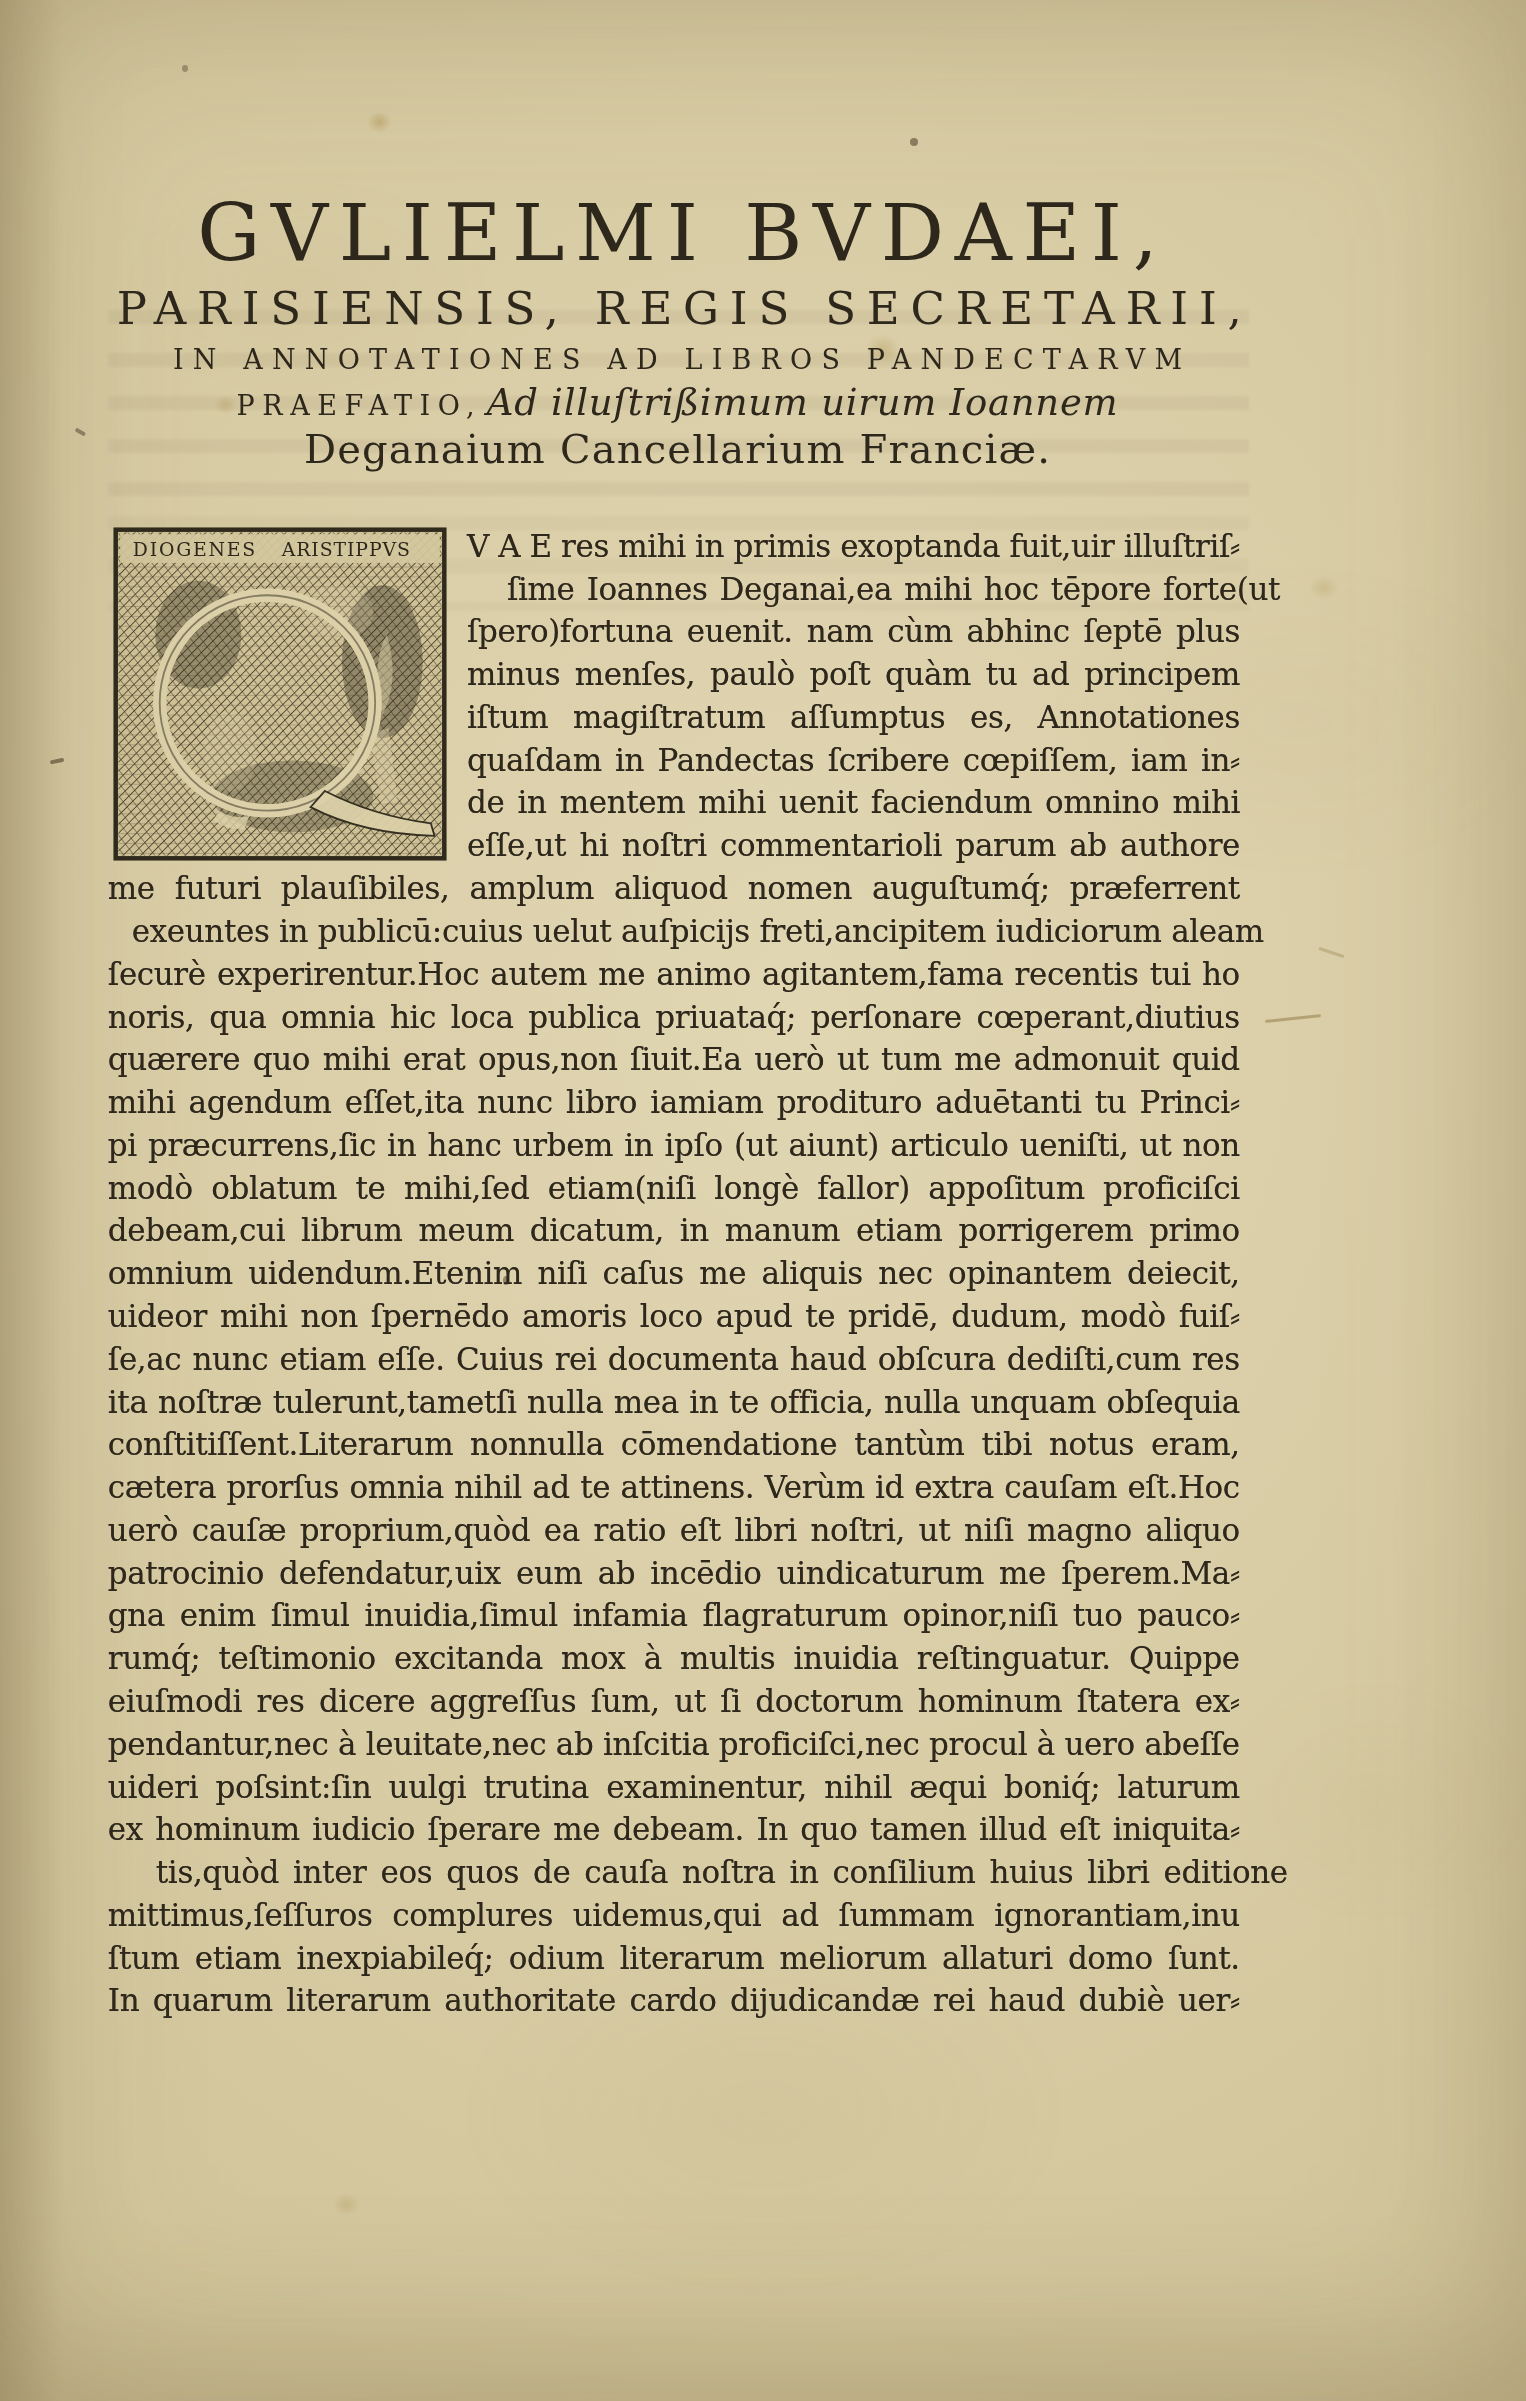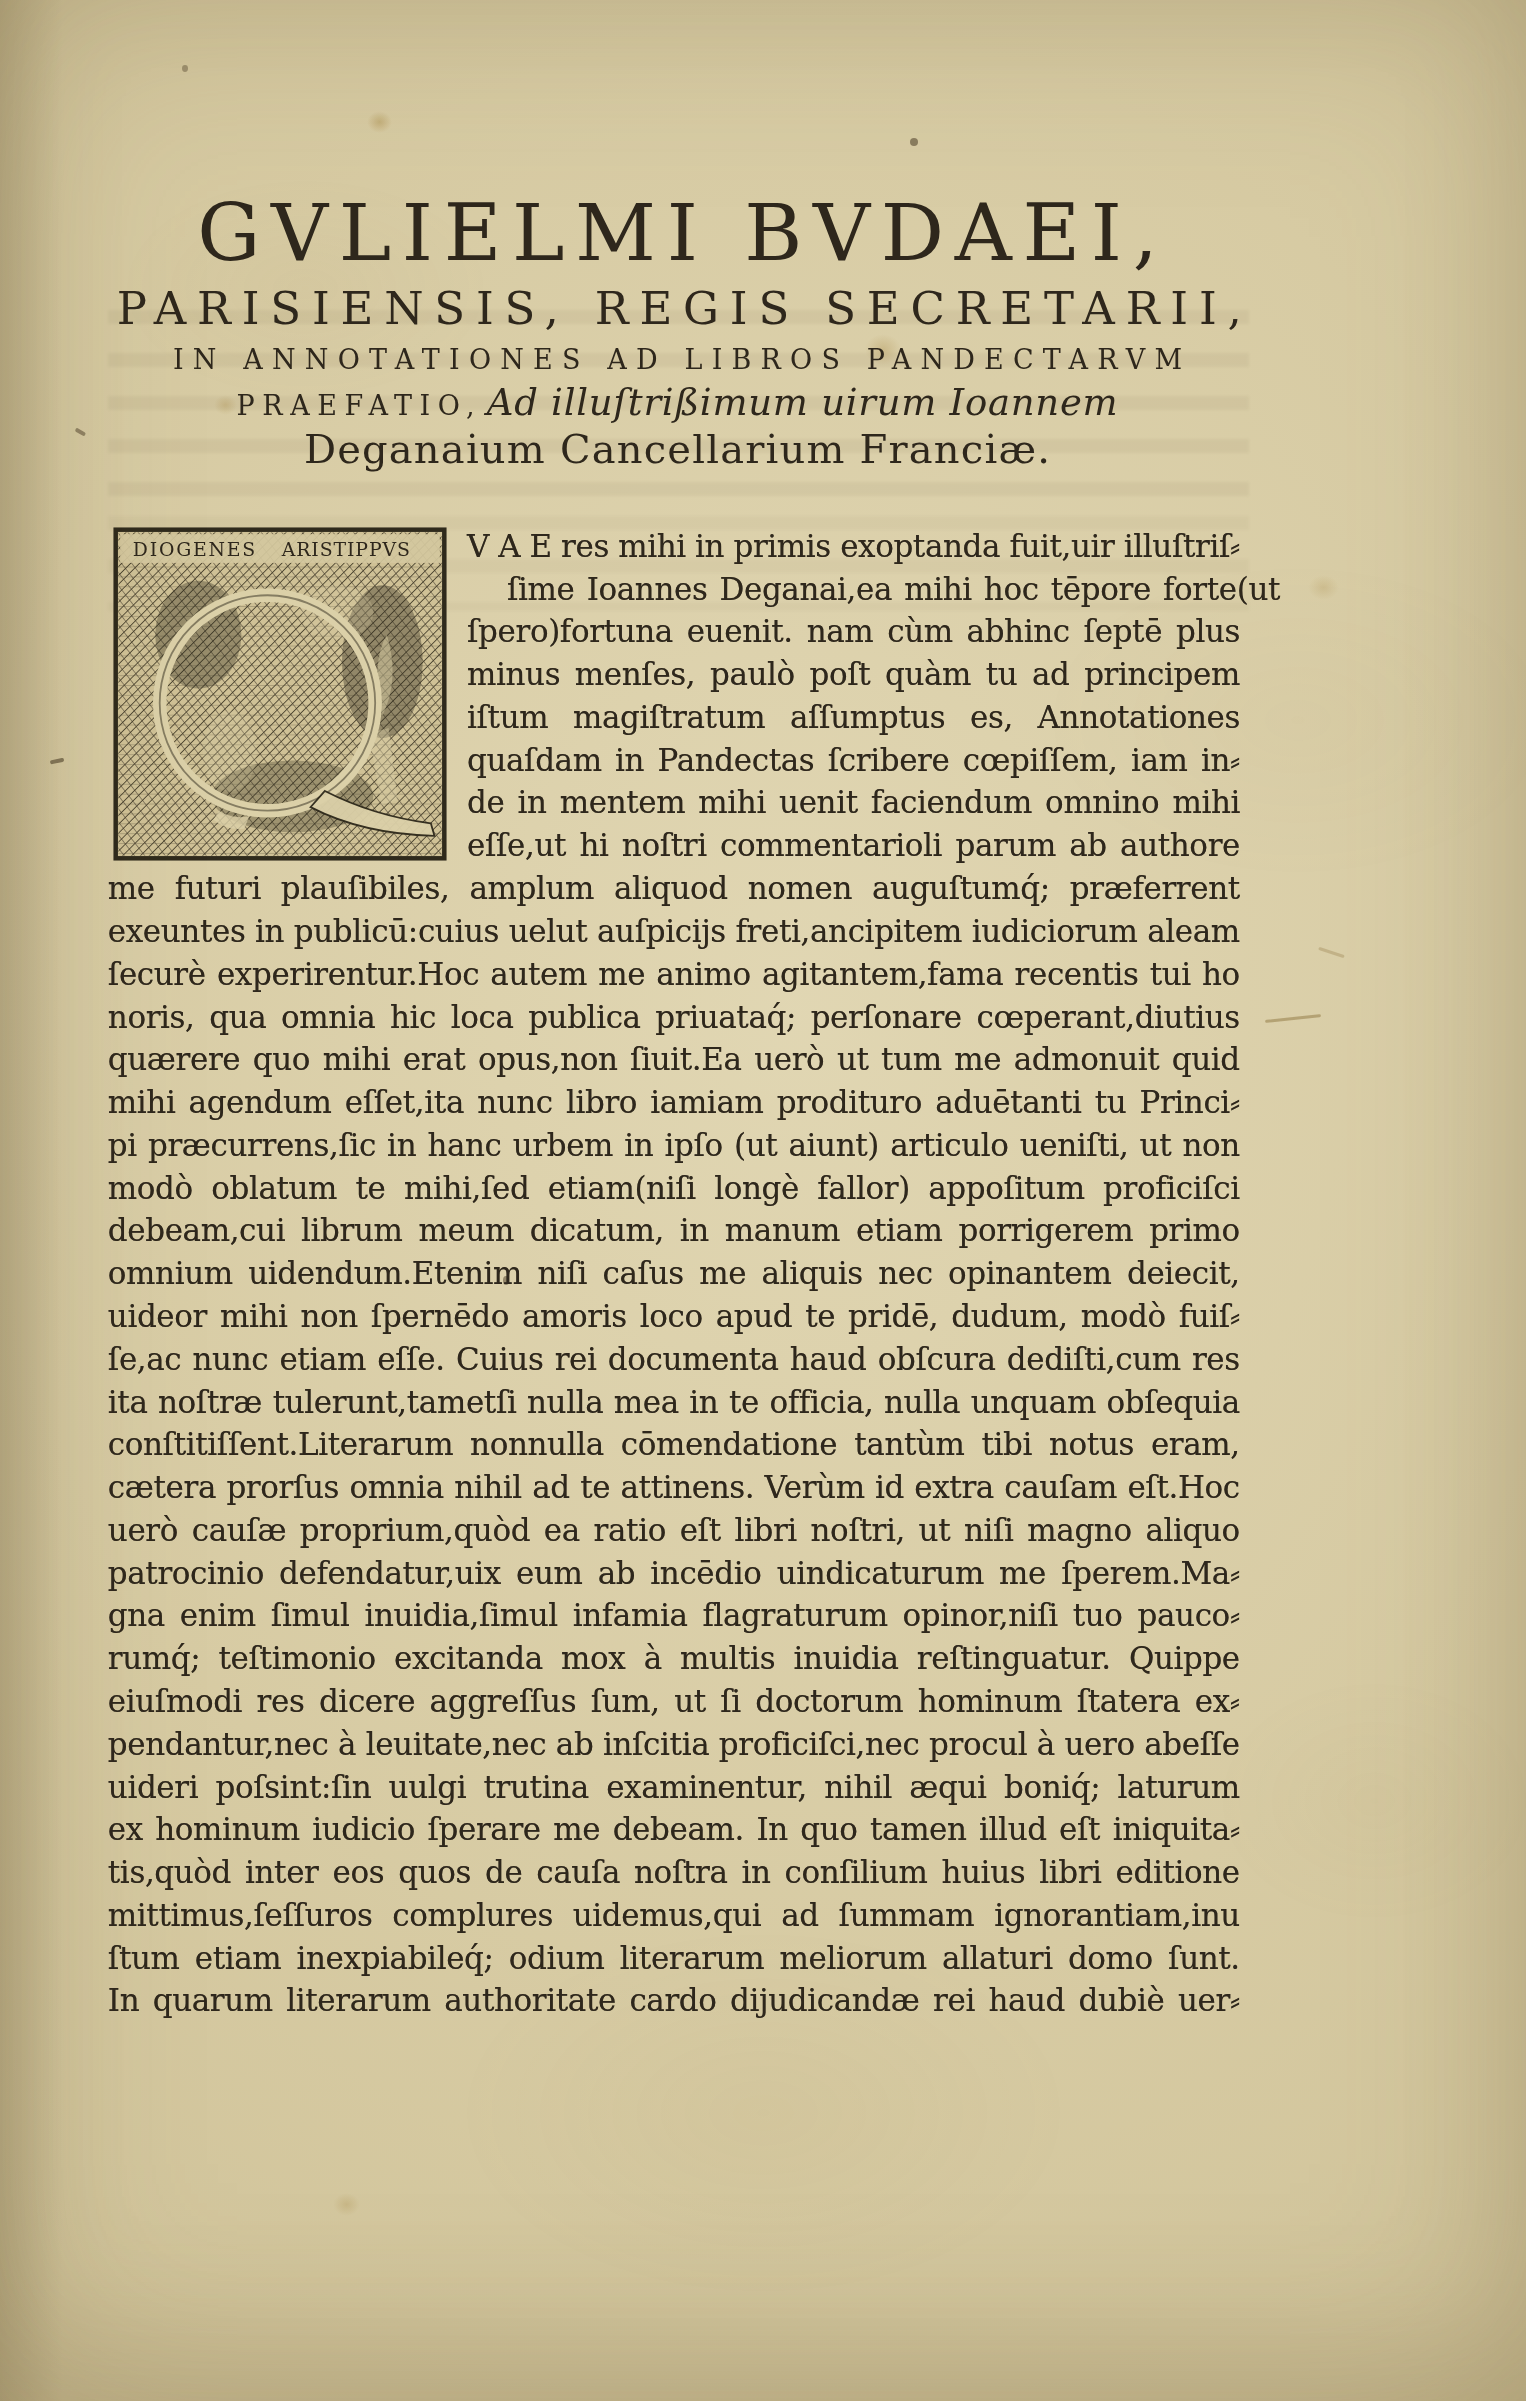--- a/index.html
+++ b/index.html
@@ -149,21 +149,21 @@
         <div class="bline indent" style="top: 569px; margin-left: 40px;">ſime Ioannes Deganai,ea mihi hoc tēpore forte(ut</div>
         <div class="bline indent" style="top: 611px;">ſpero)fortuna euenit. nam cùm abhinc ſeptē plus</div>
         <div class="bline indent" style="top: 654px;">minus menſes, paulò poſt quàm tu ad principem</div>
         <div class="bline indent" style="top: 697px;">iſtum magiſtratum aſſumptus es, Annotationes</div>
         <div class="bline indent" style="top: 740px;">quaſdam in Pandectas ſcribere cœpiſſem, iam in⸗</div>
         <div class="bline indent" style="top: 782px;">de in mentem mihi uenit faciendum omnino mihi</div>
         <div class="bline indent" style="top: 825px;">eſſe,ut hi noſtri commentarioli parum ab authore</div>
       </div>
     <div id="full-lines">
         <div class="bline full" style="top: 868px;">me futuri plauſibiles, amplum aliquod nomen auguſtumq́; præferrent</div>
-        <div class="bline full" style="top: 911px;">exeuntes in publicū:cuius uelut auſpicijs freti,ancipitem iudiciorum aleam</div>
+        <div class="bline full" style="top: 911px; margin-left: 24px;">exeuntes in publicū:cuius uelut auſpicijs freti,ancipitem iudiciorum aleam</div>
         <div class="bline full" style="top: 954px;">ſecurè experirentur.Hoc autem me animo agitantem,fama recentis tui ho</div>
         <div class="bline full" style="top: 997px;">noris, qua omnia hic loca publica priuataq́; perſonare cœperant,diutius</div>
         <div class="bline full" style="top: 1039px;">quærere quo mihi erat opus,non ſiuit.Ea uerò ut tum me admonuit quid</div>
         <div class="bline full" style="top: 1082px;">mihi agendum eſſet,ita nunc libro iamiam prodituro aduētanti tu Princi⸗</div>
         <div class="bline full" style="top: 1125px;">pi præcurrens,ſic in hanc urbem in ipſo (ut aiunt) articulo ueniſti, ut non</div>
         <div class="bline full" style="top: 1168px;">modò oblatum te mihi,ſed etiam(niſi longè fallor) appoſitum proficiſci</div>
         <div class="bline full" style="top: 1210px;">debeam,cui librum meum dicatum, in manum etiam porrigerem primo</div>
         <div class="bline full" style="top: 1253px;">omnium uidendum.Etenim niſi caſus me aliquis nec opinantem deiecit,</div>
         <div class="bline full" style="top: 1296px;">uideor mihi non ſpernēdo amoris loco apud te pridē, dudum, modò fuiſ⸗</div>
         <div class="bline full" style="top: 1339px;">ſe,ac nunc etiam eſſe. Cuius rei documenta haud obſcura dediſti,cum res</div>
@@ -171,21 +171,21 @@
         <div class="bline full" style="top: 1424px;">conſtitiſſent.Literarum nonnulla cōmendatione tantùm tibi notus eram,</div>
         <div class="bline full" style="top: 1467px;">cætera prorſus omnia nihil ad te attinens. Verùm id extra cauſam eſt.Hoc</div>
         <div class="bline full" style="top: 1510px;">uerò cauſæ proprium,quòd ea ratio eſt libri noſtri, ut niſi magno aliquo</div>
         <div class="bline full" style="top: 1553px;">patrocinio defendatur,uix eum ab incēdio uindicaturum me ſperem.Ma⸗</div>
         <div class="bline full" style="top: 1595px;">gna enim ſimul inuidia,ſimul infamia flagraturum opinor,niſi tuo pauco⸗</div>
         <div class="bline full" style="top: 1638px;">rumq́; teſtimonio excitanda mox à multis inuidia reſtinguatur. Quippe</div>
         <div class="bline full" style="top: 1681px;">eiuſmodi res dicere aggreſſus ſum, ut ſi doctorum hominum ſtatera ex⸗</div>
         <div class="bline full" style="top: 1724px;">pendantur,nec à leuitate,nec ab inſcitia proficiſci,nec procul à uero abeſſe</div>
         <div class="bline full" style="top: 1767px;">uideri poſsint:ſin uulgi trutina examinentur, nihil æqui boniq́; laturum</div>
         <div class="bline full" style="top: 1809px;">ex hominum iudicio ſperare me debeam. In quo tamen illud eſt iniquita⸗</div>
-        <div class="bline full" style="top: 1852px;">tis,quòd inter eos quos de cauſa noſtra in conſilium huius libri editione</div>
+        <div class="bline full" style="top: 1852px; margin-left: 48px;">tis,quòd inter eos quos de cauſa noſtra in conſilium huius libri editione</div>
         <div class="bline full" style="top: 1895px;">mittimus,ſeſſuros complures uidemus,qui ad ſummam ignorantiam,inu</div>
         <div class="bline full" style="top: 1938px;">ſtum etiam inexpiabileq́; odium literarum meliorum allaturi domo ſunt.</div>
         <div class="bline full" style="top: 1980px;">In quarum literarum authoritate cardo dijudicandæ rei haud dubiè uer⸗</div>
       </div>
 
   </div>
 
   <div class="vignette"></div>
 </div>
 

